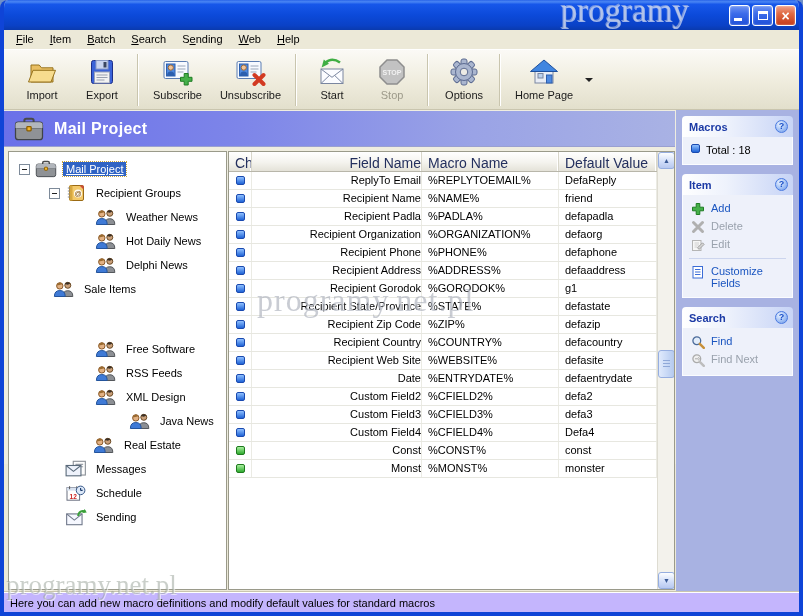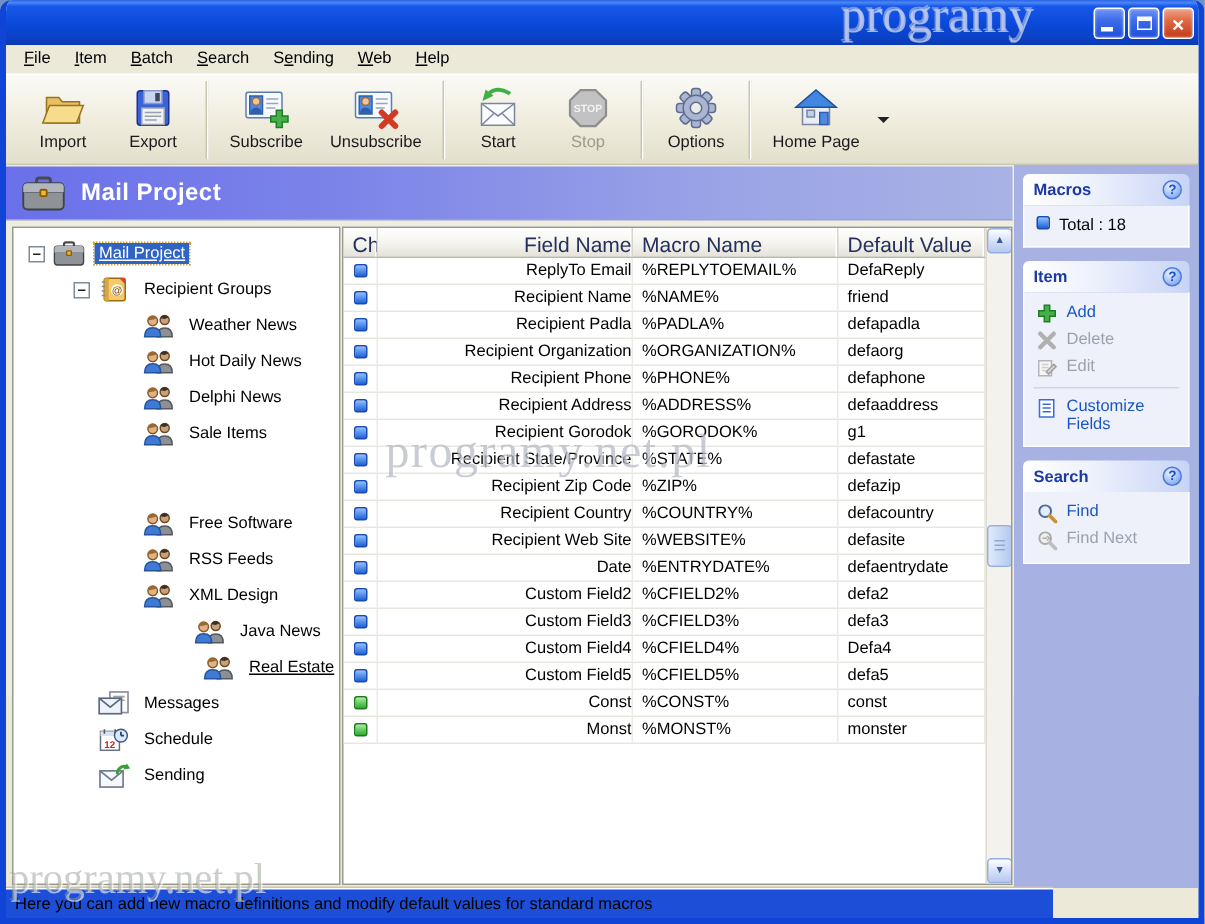--- a/index.html
+++ b/index.html
@@ -133,22 +133,22 @@
   .sp-body { background:#eef1fa; border:1px solid #fbfcff; border-top:none; padding:5px 0 6px 0; }
   .sp-row { display:flex; align-items:flex-start; gap:6px; padding:2px 6px 2px 8px; font-size:11px; color:#000; }
   .sp-row .sicon { width:14px; height:14px; display:inline-flex; }
   .sp-row .sicon svg { width:14px; height:14px; }
   .link { color:#1a55c0; }
   .link.disabled { color:#9aa2ad; }
   .sp-divider { height:1px; background:#ccd5ee; margin:4px 6px; }
 
   
   .statusbar {
-    position:absolute; left:0; top:592px; width:698px; height:20px;
-    background:#1d4ed8; border-top:1px solid #fff; box-shadow:0 -1px 0 #c9c5ae;
+    position:absolute; left:0; top:592px; width:795px; height:20px;
+    background:#c4b5fd; border-top:1px solid #fff; box-shadow:0 -1px 0 #c9c5ae;
     display:flex; align-items:center; padding-left:6px; font-size:11px; color:#000;
   }
 
   
   .wm {
     position:absolute; pointer-events:none; z-index:5;
     font-family:"Liberation Serif","DejaVu Serif",serif;
     color:rgba(148,154,168,0.5);
     text-shadow:1px 1px 0 rgba(255,255,255,0.6);
     white-space:nowrap;
@@ -369,91 +369,91 @@
               <circle cx="14.8" cy="4.8" r="3" fill="#caa07a" stroke="#6a4a24"></circle>
               <path d="M11.9 3.6a3 3 0 0 1 5.4-.4l-2.6 1z" fill="#3a3026"></path>
               <path d="M9.8 16q0-5.8 5-5.8t5 5.8z" fill="#8c8f94" stroke="#55585c"></path>
               <circle cx="6.8" cy="5.4" r="3.2" fill="#e2b184" stroke="#8a5a2a"></circle>
               <path d="M3.6 5a3.2 3.2 0 0 1 6-1.2L6.4 4.6z" fill="#9a6a2e"></path>
               <path d="M1.4 16q0-6 5.4-6t5.4 6z" fill="#3f7ad6" stroke="#24549c"></path>
             </svg>
           </span>
           <span class="tree-label">Delphi News</span>
         </div>
+        <div class="tree-row" style="padding-left: 28px;">
+          <span class="tree-spacer"></span>
+          <span class="tree-icon">
+            <svg viewBox="0 0 22 17">
+              <circle cx="14.8" cy="4.8" r="3" fill="#caa07a" stroke="#6a4a24"></circle>
+              <path d="M11.9 3.6a3 3 0 0 1 5.4-.4l-2.6 1z" fill="#3a3026"></path>
+              <path d="M9.8 16q0-5.8 5-5.8t5 5.8z" fill="#8c8f94" stroke="#55585c"></path>
+              <circle cx="6.8" cy="5.4" r="3.2" fill="#e2b184" stroke="#8a5a2a"></circle>
+              <path d="M3.6 5a3.2 3.2 0 0 1 6-1.2L6.4 4.6z" fill="#9a6a2e"></path>
+              <path d="M1.4 16q0-6 5.4-6t5.4 6z" fill="#3f7ad6" stroke="#24549c"></path>
+            </svg>
+          </span>
+          <span class="tree-label">Sale Items</span>
+        </div>
+        <div class="tree-row" style="padding-left: 70px; margin-top: 36px;">
+          <span class="tree-spacer"></span>
+          <span class="tree-icon">
+            <svg viewBox="0 0 22 17">
+              <circle cx="14.8" cy="4.8" r="3" fill="#caa07a" stroke="#6a4a24"></circle>
+              <path d="M11.9 3.6a3 3 0 0 1 5.4-.4l-2.6 1z" fill="#3a3026"></path>
+              <path d="M9.8 16q0-5.8 5-5.8t5 5.8z" fill="#8c8f94" stroke="#55585c"></path>
+              <circle cx="6.8" cy="5.4" r="3.2" fill="#e2b184" stroke="#8a5a2a"></circle>
+              <path d="M3.6 5a3.2 3.2 0 0 1 6-1.2L6.4 4.6z" fill="#9a6a2e"></path>
+              <path d="M1.4 16q0-6 5.4-6t5.4 6z" fill="#3f7ad6" stroke="#24549c"></path>
+            </svg>
+          </span>
+          <span class="tree-label">Free Software</span>
+        </div>
         <div class="tree-row" style="padding-left: 70px;">
           <span class="tree-spacer"></span>
           <span class="tree-icon">
             <svg viewBox="0 0 22 17">
               <circle cx="14.8" cy="4.8" r="3" fill="#caa07a" stroke="#6a4a24"></circle>
               <path d="M11.9 3.6a3 3 0 0 1 5.4-.4l-2.6 1z" fill="#3a3026"></path>
               <path d="M9.8 16q0-5.8 5-5.8t5 5.8z" fill="#8c8f94" stroke="#55585c"></path>
               <circle cx="6.8" cy="5.4" r="3.2" fill="#e2b184" stroke="#8a5a2a"></circle>
               <path d="M3.6 5a3.2 3.2 0 0 1 6-1.2L6.4 4.6z" fill="#9a6a2e"></path>
               <path d="M1.4 16q0-6 5.4-6t5.4 6z" fill="#3f7ad6" stroke="#24549c"></path>
             </svg>
           </span>
-          <span class="tree-label">Sale Items</span>
-        </div>
-        <div class="tree-row" style="padding-left: 70px; margin-top: 36px;">
-          <span class="tree-spacer"></span>
-          <span class="tree-icon">
-            <svg viewBox="0 0 22 17">
-              <circle cx="14.8" cy="4.8" r="3" fill="#caa07a" stroke="#6a4a24"></circle>
-              <path d="M11.9 3.6a3 3 0 0 1 5.4-.4l-2.6 1z" fill="#3a3026"></path>
-              <path d="M9.8 16q0-5.8 5-5.8t5 5.8z" fill="#8c8f94" stroke="#55585c"></path>
-              <circle cx="6.8" cy="5.4" r="3.2" fill="#e2b184" stroke="#8a5a2a"></circle>
-              <path d="M3.6 5a3.2 3.2 0 0 1 6-1.2L6.4 4.6z" fill="#9a6a2e"></path>
-              <path d="M1.4 16q0-6 5.4-6t5.4 6z" fill="#3f7ad6" stroke="#24549c"></path>
-            </svg>
-          </span>
-          <span class="tree-label">Free Software</span>
+          <span class="tree-label">RSS Feeds</span>
         </div>
         <div class="tree-row" style="padding-left: 70px;">
           <span class="tree-spacer"></span>
           <span class="tree-icon">
             <svg viewBox="0 0 22 17">
               <circle cx="14.8" cy="4.8" r="3" fill="#caa07a" stroke="#6a4a24"></circle>
               <path d="M11.9 3.6a3 3 0 0 1 5.4-.4l-2.6 1z" fill="#3a3026"></path>
               <path d="M9.8 16q0-5.8 5-5.8t5 5.8z" fill="#8c8f94" stroke="#55585c"></path>
               <circle cx="6.8" cy="5.4" r="3.2" fill="#e2b184" stroke="#8a5a2a"></circle>
               <path d="M3.6 5a3.2 3.2 0 0 1 6-1.2L6.4 4.6z" fill="#9a6a2e"></path>
               <path d="M1.4 16q0-6 5.4-6t5.4 6z" fill="#3f7ad6" stroke="#24549c"></path>
             </svg>
           </span>
-          <span class="tree-label">RSS Feeds</span>
-        </div>
-        <div class="tree-row" style="padding-left: 70px;">
-          <span class="tree-spacer"></span>
-          <span class="tree-icon">
-            <svg viewBox="0 0 22 17">
-              <circle cx="14.8" cy="4.8" r="3" fill="#caa07a" stroke="#6a4a24"></circle>
-              <path d="M11.9 3.6a3 3 0 0 1 5.4-.4l-2.6 1z" fill="#3a3026"></path>
-              <path d="M9.8 16q0-5.8 5-5.8t5 5.8z" fill="#8c8f94" stroke="#55585c"></path>
-              <circle cx="6.8" cy="5.4" r="3.2" fill="#e2b184" stroke="#8a5a2a"></circle>
-              <path d="M3.6 5a3.2 3.2 0 0 1 6-1.2L6.4 4.6z" fill="#9a6a2e"></path>
-              <path d="M1.4 16q0-6 5.4-6t5.4 6z" fill="#3f7ad6" stroke="#24549c"></path>
-            </svg>
-          </span>
           <span class="tree-label">XML Design</span>
         </div>
         <div class="tree-row" style="padding-left: 104px;">
           <span class="tree-spacer"></span>
           <span class="tree-icon">
             <svg viewBox="0 0 22 17">
               <circle cx="14.8" cy="4.8" r="3" fill="#caa07a" stroke="#6a4a24"></circle>
               <path d="M11.9 3.6a3 3 0 0 1 5.4-.4l-2.6 1z" fill="#3a3026"></path>
               <path d="M9.8 16q0-5.8 5-5.8t5 5.8z" fill="#8c8f94" stroke="#55585c"></path>
               <circle cx="6.8" cy="5.4" r="3.2" fill="#e2b184" stroke="#8a5a2a"></circle>
               <path d="M3.6 5a3.2 3.2 0 0 1 6-1.2L6.4 4.6z" fill="#9a6a2e"></path>
               <path d="M1.4 16q0-6 5.4-6t5.4 6z" fill="#3f7ad6" stroke="#24549c"></path>
             </svg>
           </span>
           <span class="tree-label">Java News</span>
         </div>
-        <div class="tree-row" style="padding-left: 110px; text-decoration: underline;">
+        <div class="tree-row" style="padding-left: 68px;">
           <span class="tree-spacer"></span>
           <span class="tree-icon">
             <svg viewBox="0 0 22 17">
               <circle cx="14.8" cy="4.8" r="3" fill="#caa07a" stroke="#6a4a24"></circle>
               <path d="M11.9 3.6a3 3 0 0 1 5.4-.4l-2.6 1z" fill="#3a3026"></path>
               <path d="M9.8 16q0-5.8 5-5.8t5 5.8z" fill="#8c8f94" stroke="#55585c"></path>
               <circle cx="6.8" cy="5.4" r="3.2" fill="#e2b184" stroke="#8a5a2a"></circle>
               <path d="M3.6 5a3.2 3.2 0 0 1 6-1.2L6.4 4.6z" fill="#9a6a2e"></path>
               <path d="M1.4 16q0-6 5.4-6t5.4 6z" fill="#3f7ad6" stroke="#24549c"></path>
             </svg>
@@ -620,28 +620,20 @@
             <div class="cell c2">%CFIELD3%</div>
             <div class="cell c3">defa3</div>
           </div>
           <div class="grid-row">
             <div class="cell chk c0">
               <span class="sq sq-blue"></span>
             </div>
             <div class="cell c1">Custom Field4</div>
             <div class="cell c2">%CFIELD4%</div>
             <div class="cell c3">Defa4</div>
-          </div>
-          <div class="grid-row">
-            <div class="cell chk c0">
-              <span class="sq sq-blue"></span>
-            </div>
-            <div class="cell c1">Custom Field5</div>
-            <div class="cell c2">%CFIELD5%</div>
-            <div class="cell c3">defa5</div>
           </div>
           <div class="grid-row">
             <div class="cell chk c0">
               <span class="sq sq-green"></span>
             </div>
             <div class="cell c1">Const</div>
             <div class="cell c2">%CONST%</div>
             <div class="cell c3">const</div>
           </div>
           <div class="grid-row">

